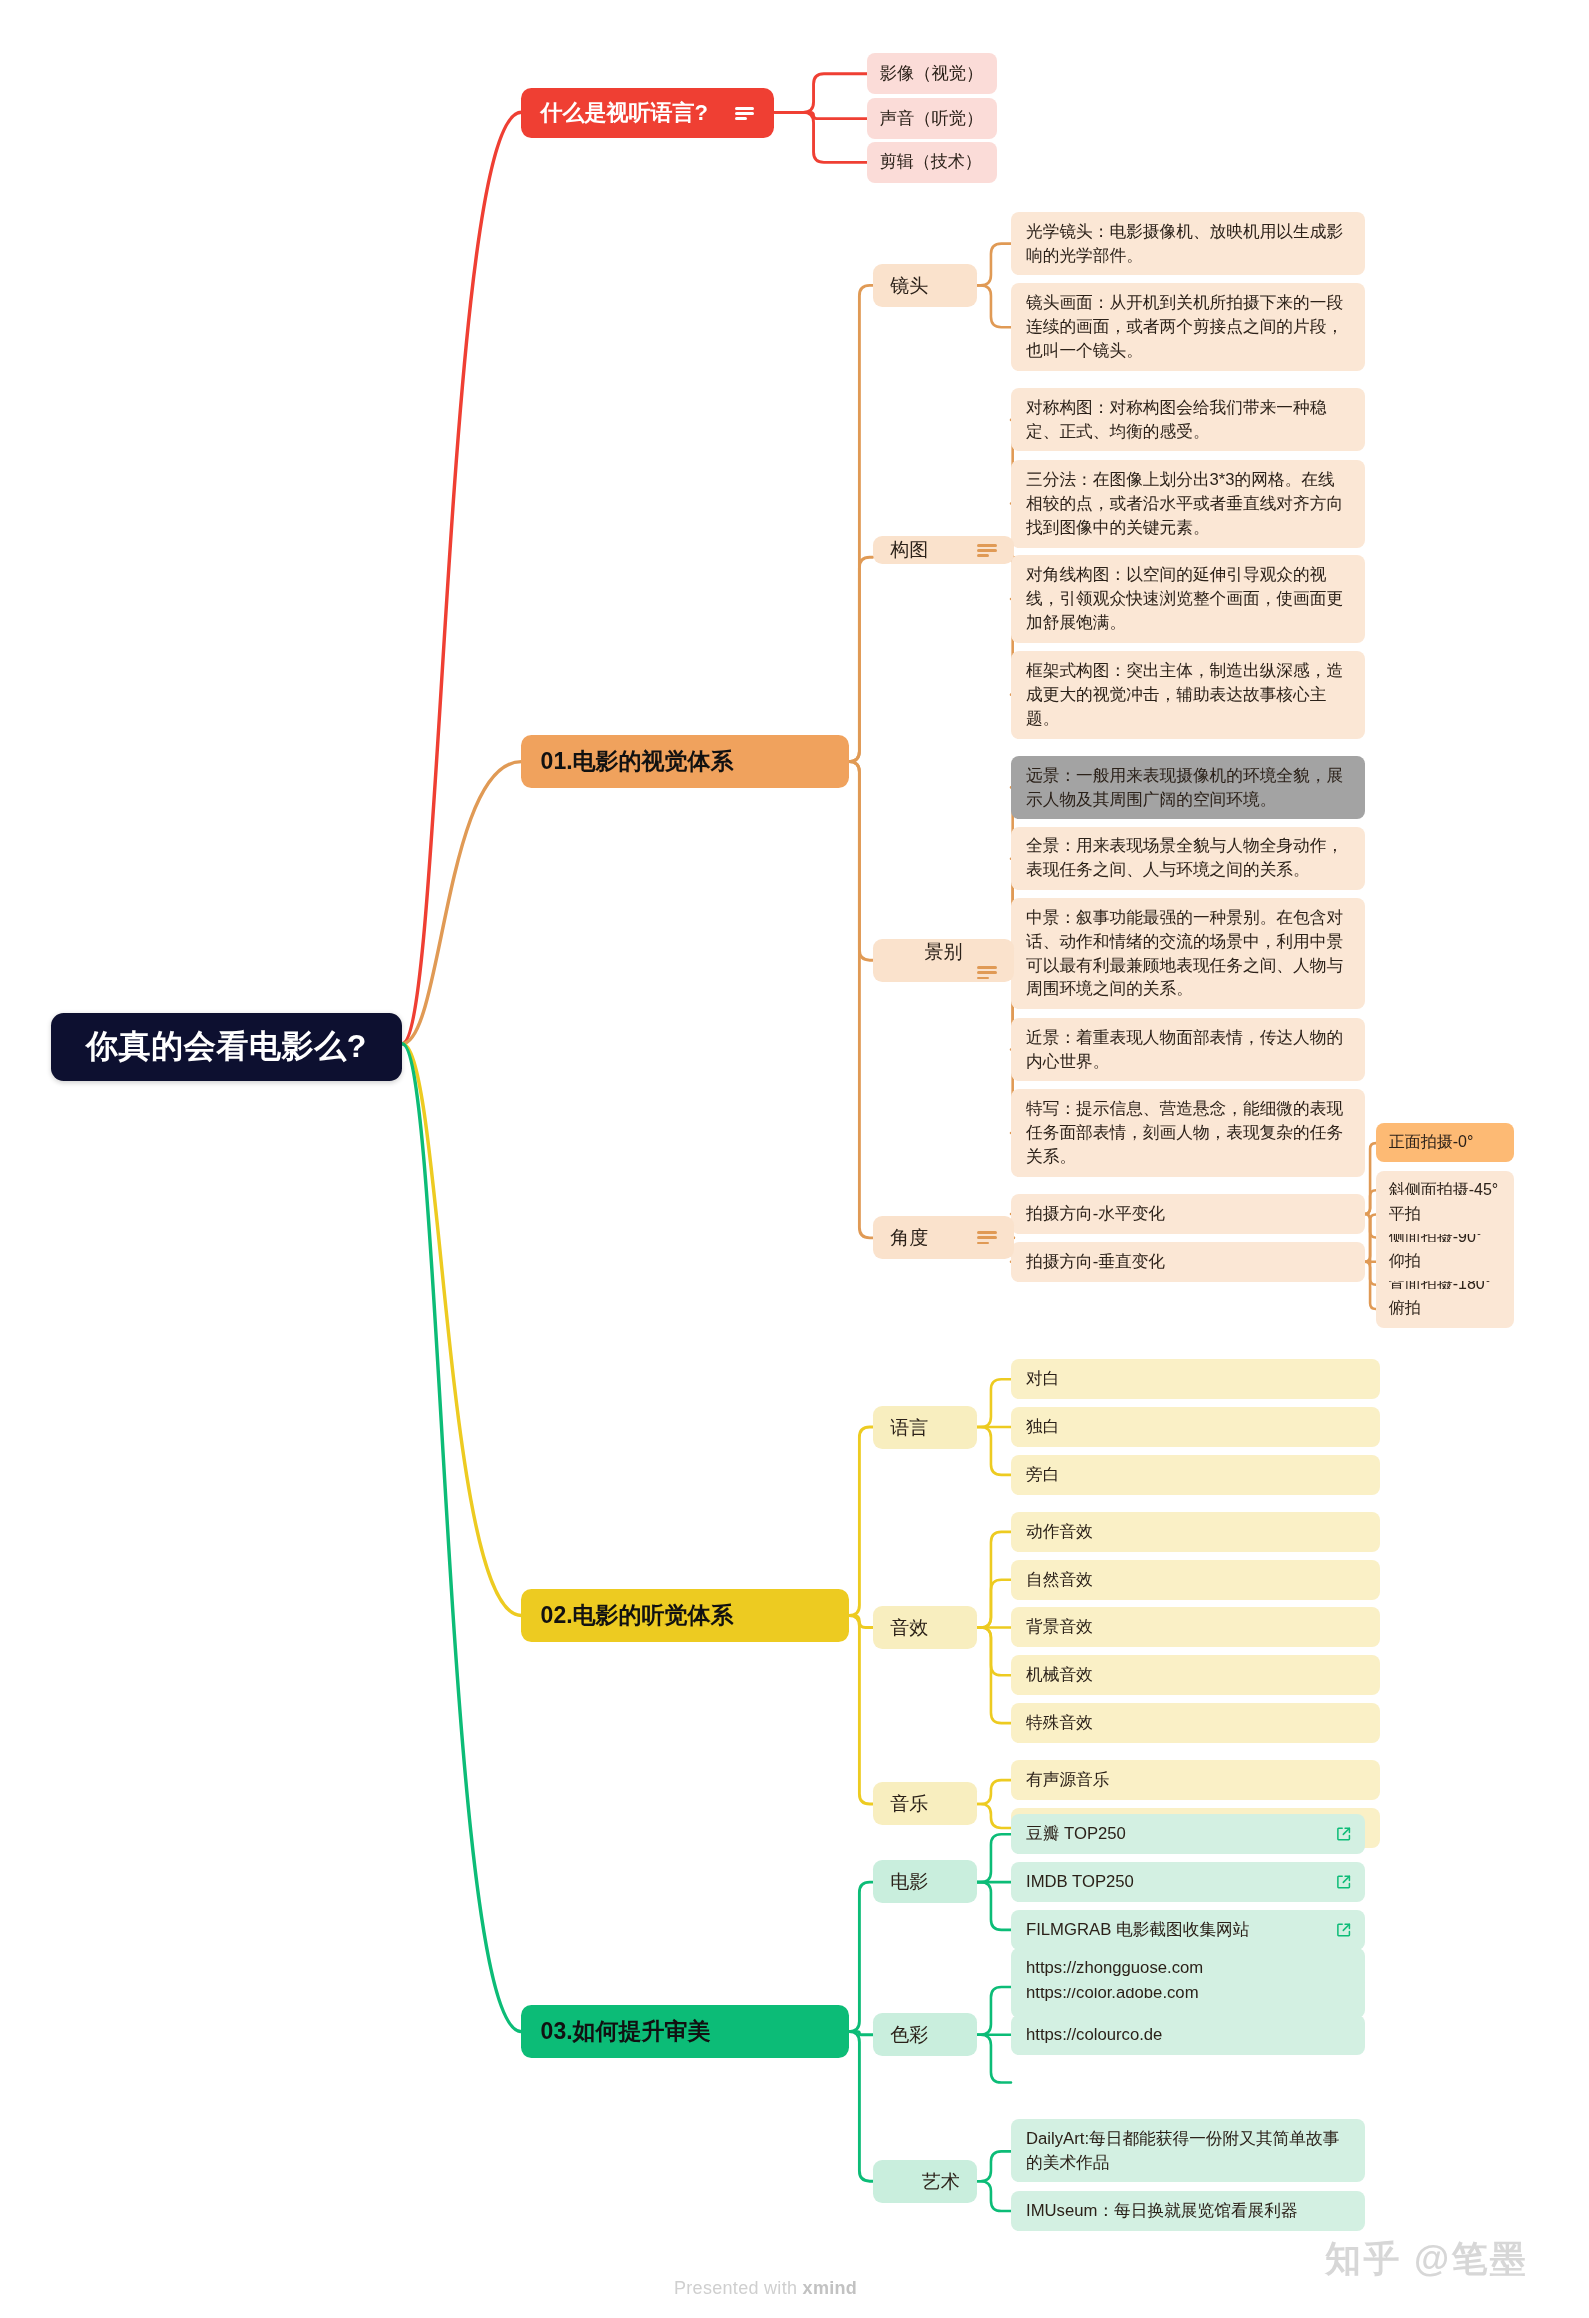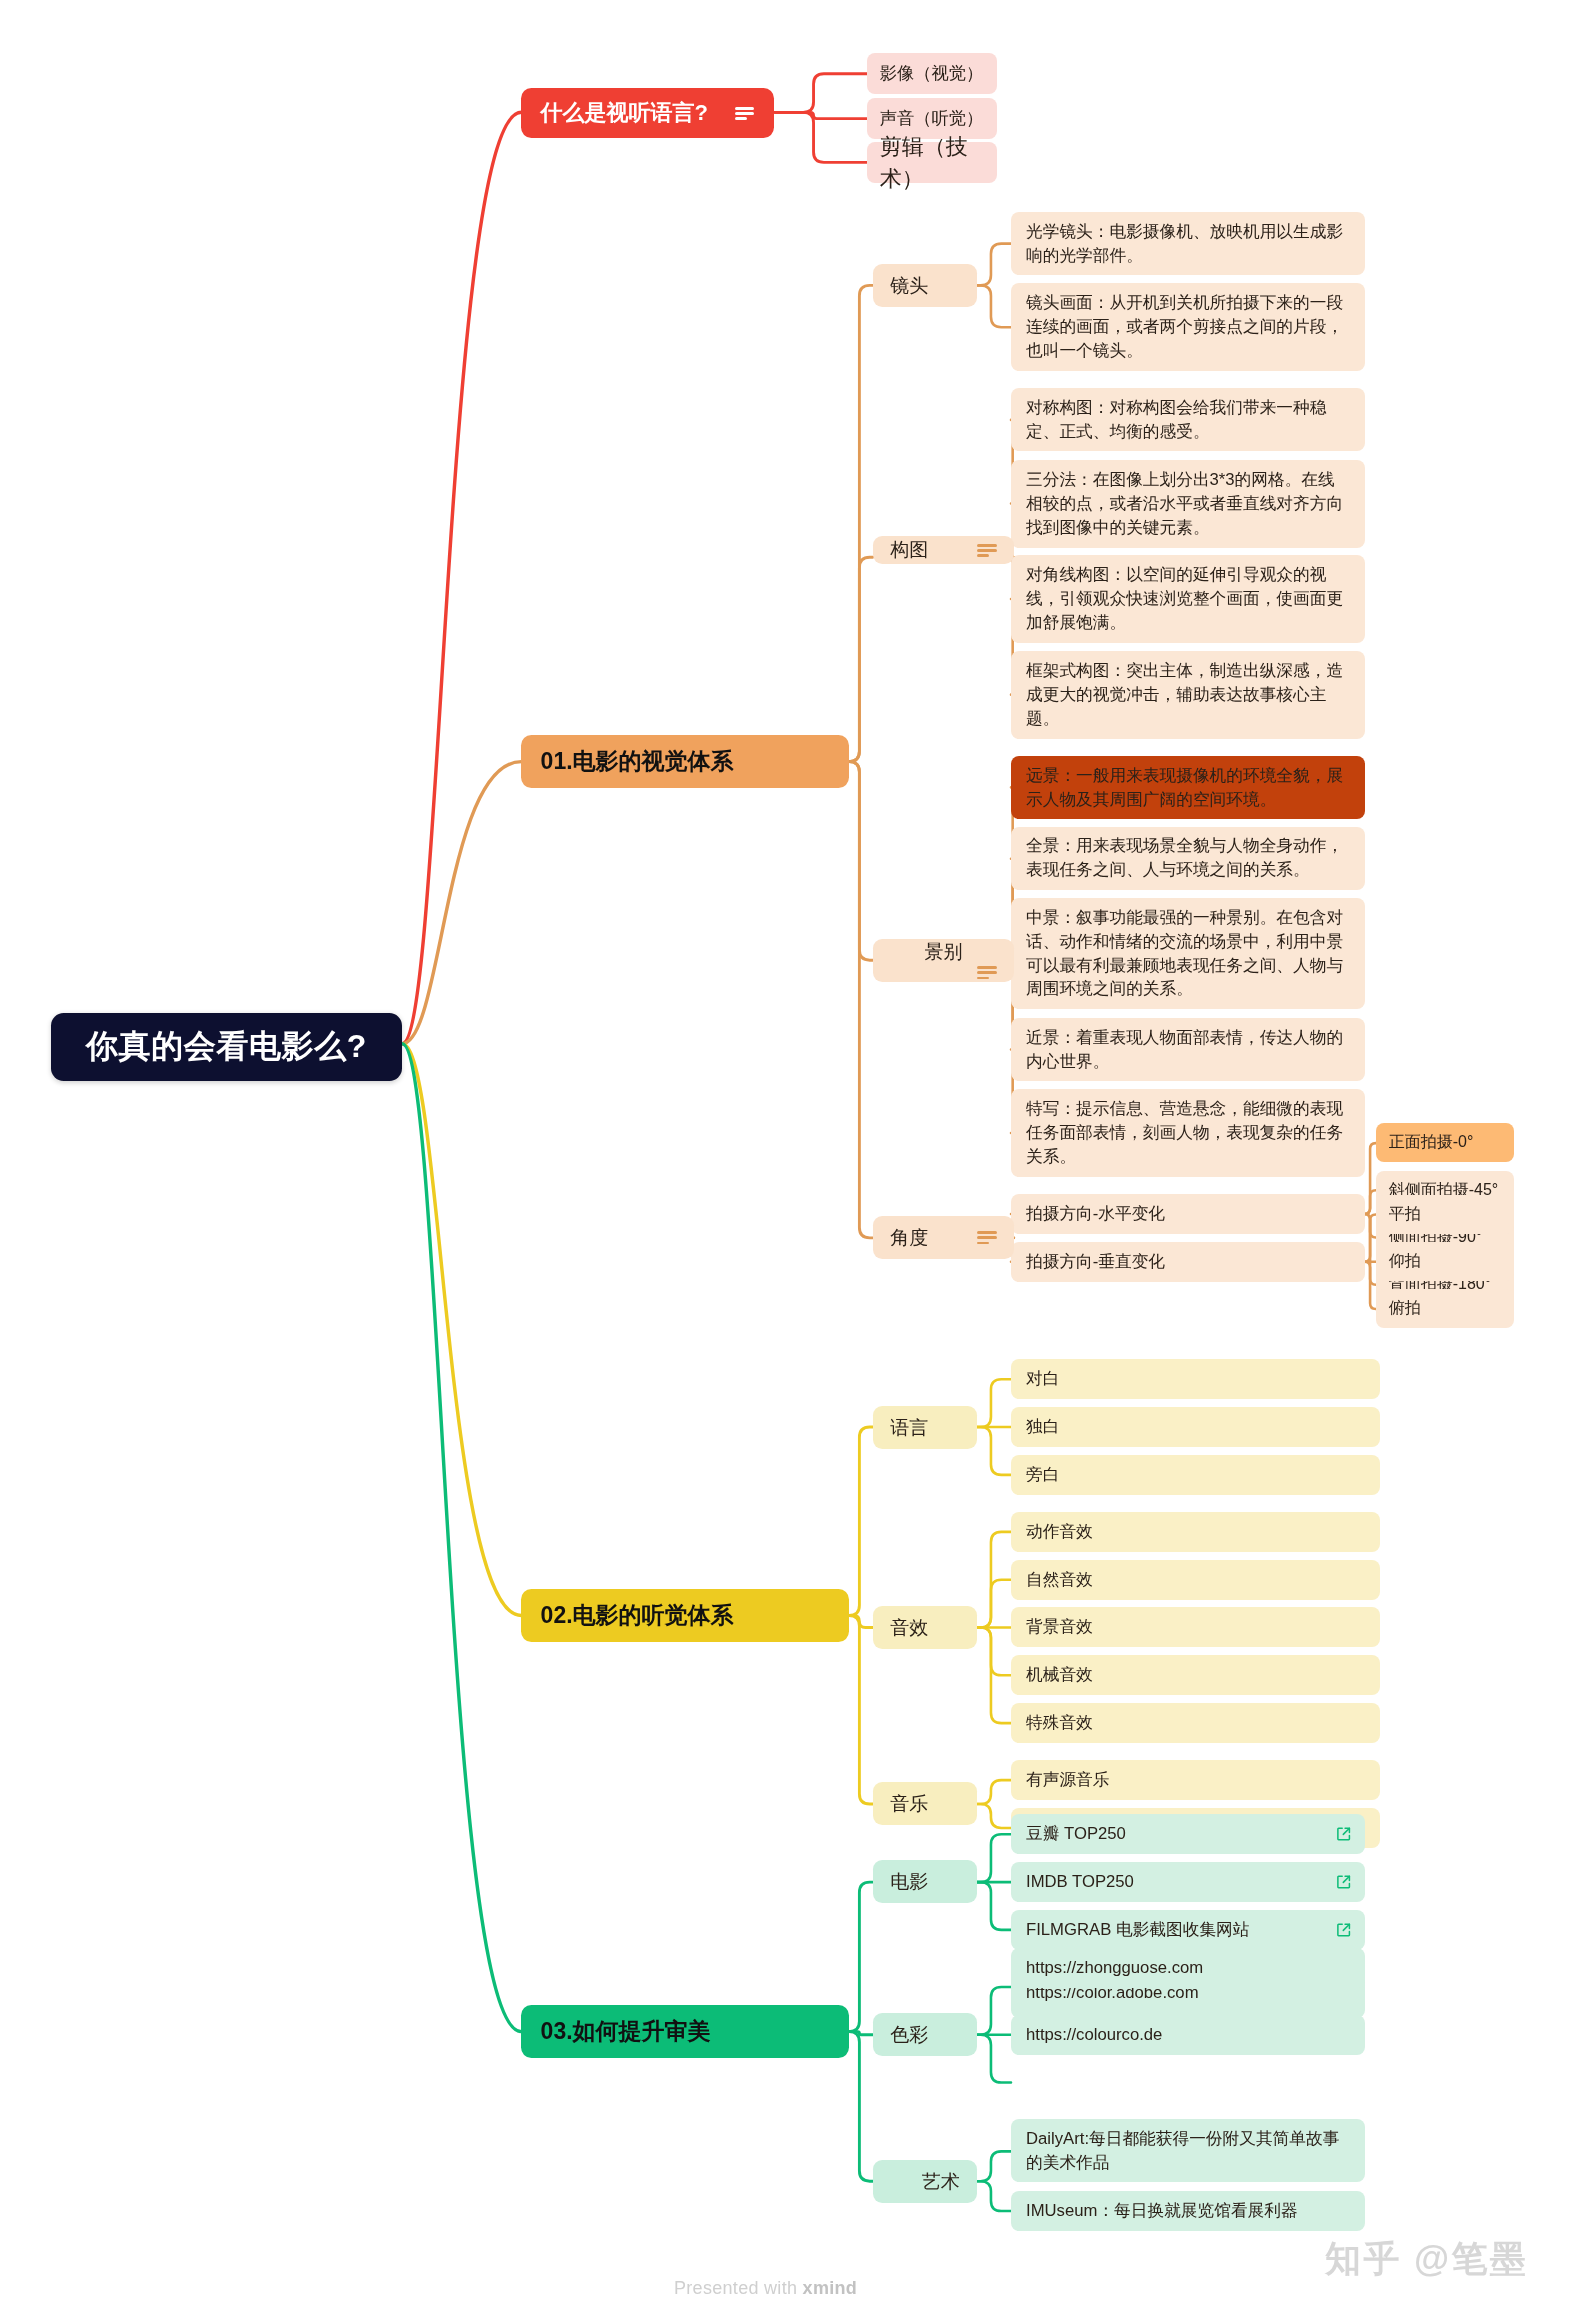--- a/index.html
+++ b/index.html
@@ -136,21 +136,21 @@
           <i></i>
           <i></i>
         </span>
       </div>
       <div class="node leaf" style="left: 867px; top: 53px; width: 130px; height: 41px;;background:#fbdcd8;font-size:17.3px;padding:0 12.7px;">
         <span class="txt">影像（视觉）</span>
       </div>
       <div class="node leaf" style="left: 867px; top: 98px; width: 130px; height: 41px;;background:#fbdcd8;font-size:17.3px;padding:0 12.7px;">
         <span class="txt">声音（听觉）</span>
       </div>
-      <div class="node leaf" style="left: 867px; top: 142px; width: 130px; height: 41px;;background:#fbdcd8;font-size:22px;padding:0 12.7px;">
+      <div class="node leaf" style="left: 867px; top: 142px; width: 130px; height: 41px;;background:#fbdcd8;font-size:17px;padding:0 12.7px;">
         <span class="txt">剪辑（技术）</span>
       </div>
       <div class="node leaf" style="left: 1011px; top: 212px; width: 354px; height: 63px;;background:#fbe7d5;position:absolute;">
         <span class="txt">光学镜头：电影摄像机、放映机用以生成影响的光学部件。</span>
       </div>
       <div class="node leaf" style="left: 1011px; top: 283px; width: 354px; height: 88px;;background:#fbe7d5;position:absolute;">
         <span class="txt">镜头画面：从开机到关机所拍摄下来的一段连续的画面，或者两个剪接点之间的片段，也叫一个镜头。</span>
       </div>
       <div class="node pill" style="left: 873px; top: 264px; width: 104px; height: 43px;;background:#fae2cc;">
         <span>镜头</span>
@@ -168,21 +168,21 @@
         <span class="txt">框架式构图：突出主体，制造出纵深感，造成更大的视觉冲击，辅助表达故事核心主题。</span>
       </div>
       <div class="node pill" style="left: 873px; top: 536px; width: 141px; height: 28px;;background:#fae2cc;">
         <span>构图</span>
         <span class="notes-icon" style="color:#e09a55">
           <i></i>
           <i></i>
           <i></i>
         </span>
       </div>
-      <div class="node leaf" style="left: 1011px; top: 756px; width: 354px; height: 63px;;background:#c2410c;position:absolute;">
+      <div class="node leaf" style="left: 1011px; top: 756px; width: 354px; height: 63px;;background:#a3a3a3;position:absolute;">
         <span class="txt">远景：一般用来表现摄像机的环境全貌，展示人物及其周围广阔的空间环境。</span>
       </div>
       <div class="node leaf" style="left: 1011px; top: 827px; width: 354px; height: 63px;;background:#fbe7d5;position:absolute;font-family:Liberation Mono, monospace;">
         <span class="txt">全景：用来表现场景全貌与人物全身动作，表现任务之间、人与环境之间的关系。</span>
       </div>
       <div class="node leaf" style="left: 1011px; top: 898px; width: 354px; height: 111px;;background:#fbe7d5;position:absolute;">
         <span class="txt">中景：叙事功能最强的一种景别。在包含对话、动作和情绪的交流的场景中，利用中景可以最有利最兼顾地表现任务之间、人物与周围环境之间的关系。</span>
       </div>
       <div class="node leaf" style="left: 1011px; top: 1018px; width: 354px; height: 63px;;background:#fbe7d5;position:absolute;">
         <span class="txt">近景：着重表现人物面部表情，传达人物的内心世界。</span>

